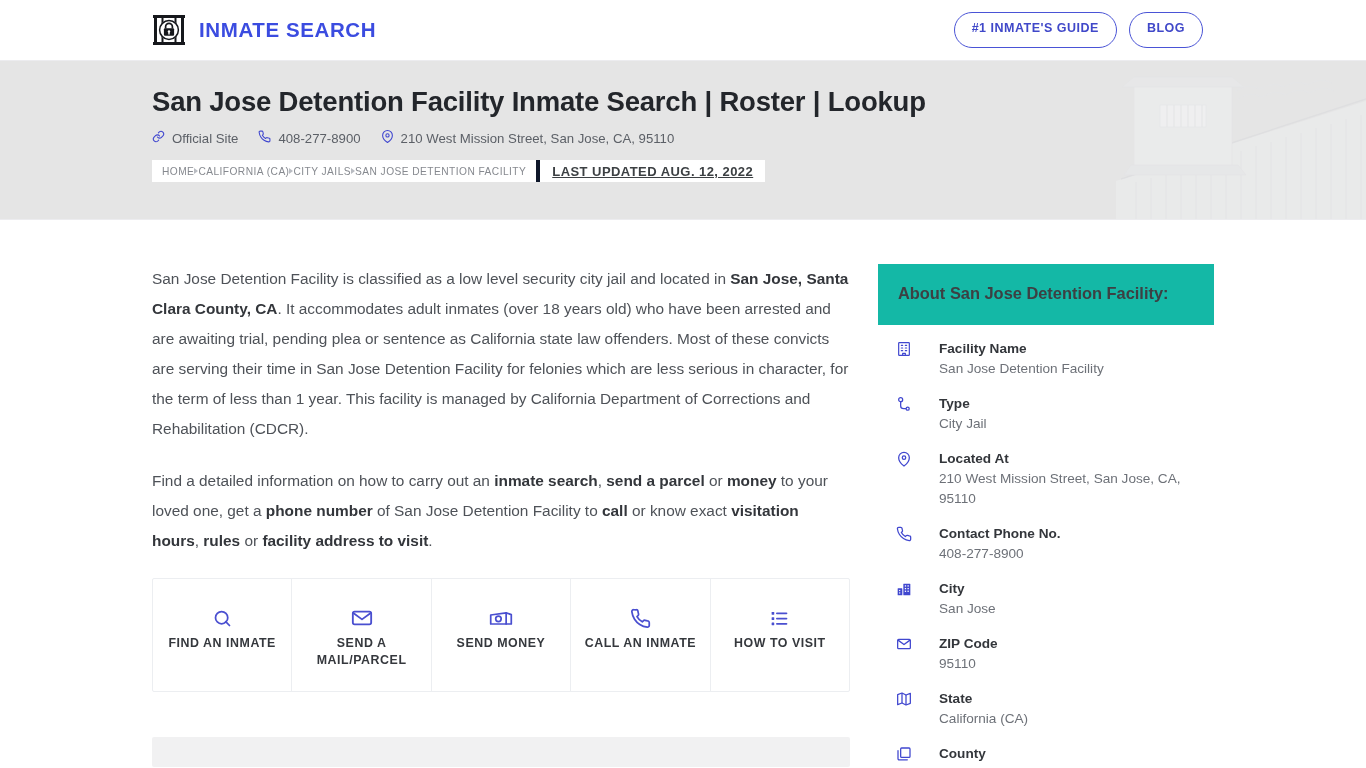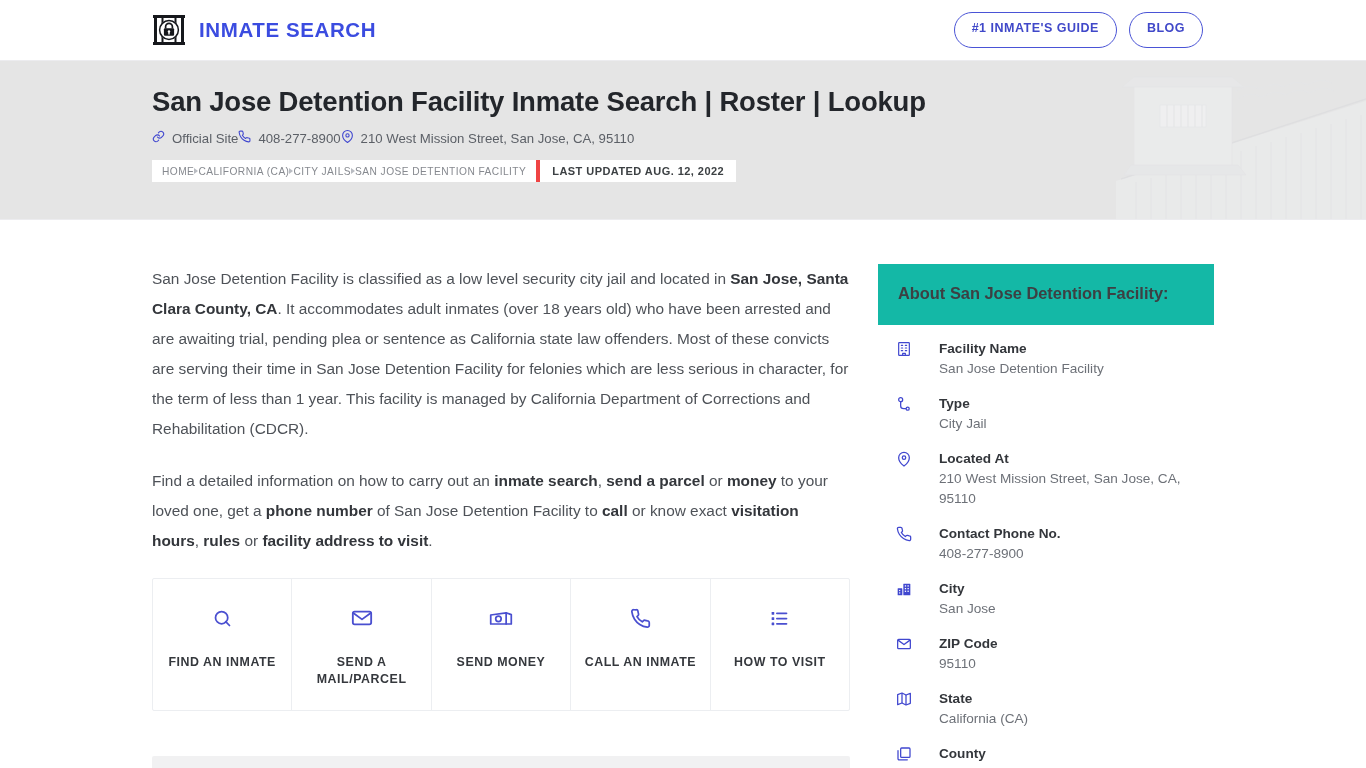--- a/index.html
+++ b/index.html
@@ -76,20 +76,21 @@
   .page-title {
     font-size: 27.5px;
     font-weight: 700;
     color: #23262b;
     letter-spacing: -0.2px;
     line-height: 1.1;
   }
   .meta-row {
     display: flex;
     align-items: center;
+    gap: 20px;
     margin-top: 13px;
     font-size: 13.2px;
     color: #5c6067;
   }
   .meta-item { display: flex; align-items: center; gap: 7px; }
   .meta-item svg { flex: none; }
 
   .crumb-bar {
     display: inline-flex;
     align-items: stretch;
@@ -114,27 +115,28 @@
   .crumb.last { color: #86898f; }
   .crumb-sep {
     width: 0; height: 0;
     border-left: 4px solid #b9bcc2;
     border-top: 3px solid transparent;
     border-bottom: 3px solid transparent;
   }
   .updated-badge {
     display: flex; align-items: center;
     padding: 0 12px;
-    font-size: 11px;
+    font-size: 13px;
     letter-spacing: 0.45px;
     font-weight: 700;
     color: #3c4043;
     text-transform: uppercase;
     white-space: nowrap;
-    border-left: 4px solid #ef4444;
+    border-left: 4px solid #0f172a;
+    text-decoration: underline;
   }
 
   
   .layout {
     display: flex;
     padding: 44px 152px 0 152px;
     gap: 28px;
     align-items: flex-start;
   }
   .content { width: 698px; flex: none; }
@@ -162,21 +164,21 @@
     border-right: 1px solid #eceef1;
     cursor: pointer;
   }
   .action-card:last-child { border-right: none; }
   .action-icon {
     height: 26px;
     display: flex; align-items: center; justify-content: center;
     color: #4a4fd0;
   }
   .action-label {
-    margin-top: 23px;
+    margin-top: 4px;
     font-size: 12.4px;
     font-weight: 700;
     letter-spacing: 0.55px;
     color: #35383d;
     line-height: 17px;
   }
 
   .table-stub {
     margin-top: 45px;
     height: 30px;

